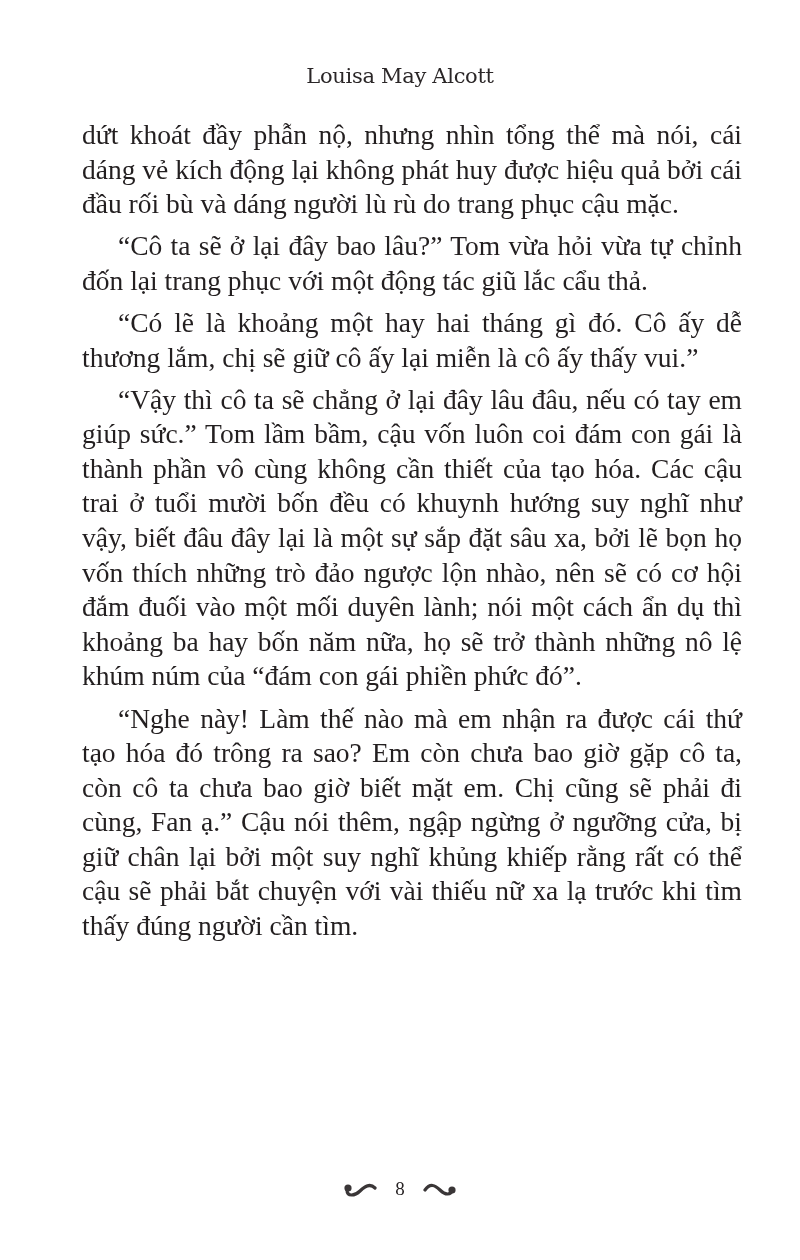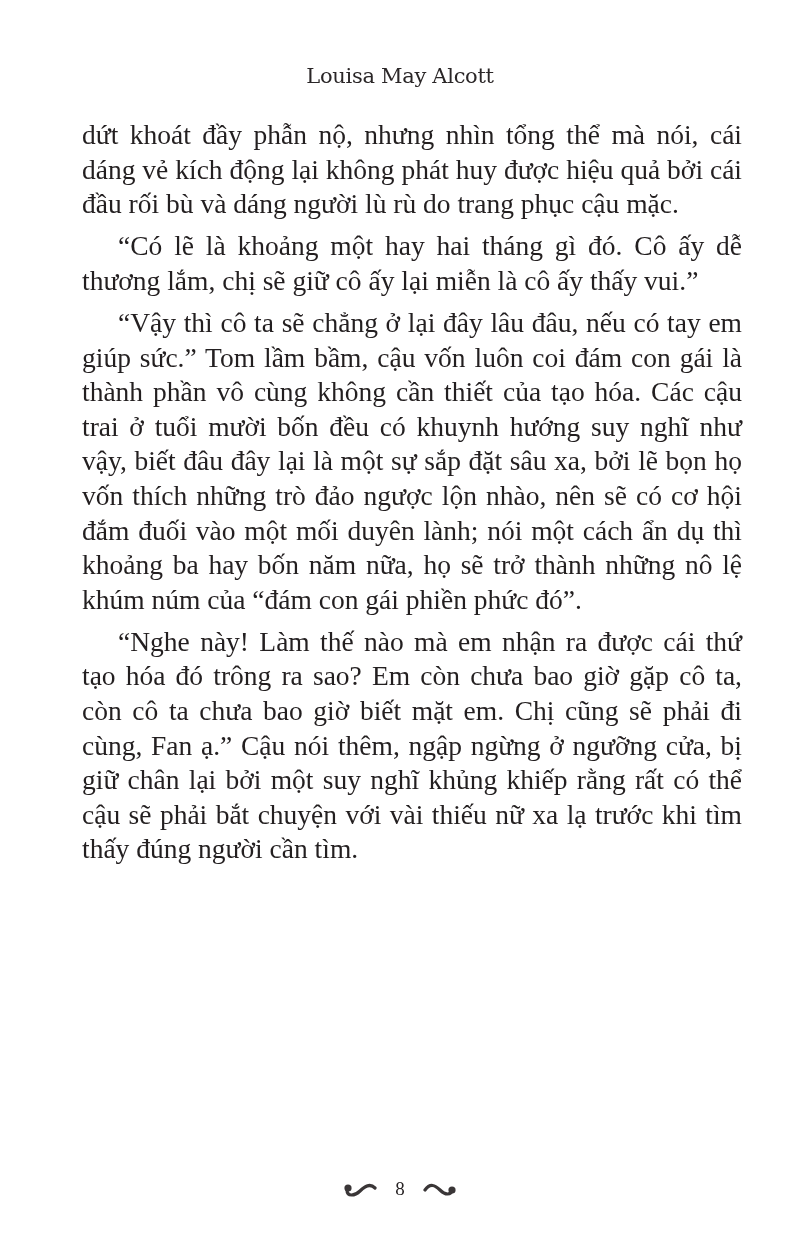--- a/index.html
+++ b/index.html
@@ -62,20 +62,21 @@
       display: block;
     }
   </style>
 </head>
 <body>
 
 <div class="running-header">Louisa May Alcott</div>
 
 <div class="body-text">
   <p>dứt khoát đầy phẫn nộ, nhưng nhìn tổng thể mà nói, cái dáng vẻ kích động lại không phát huy được hiệu quả bởi cái đầu rối bù và dáng người lù rù do trang phục cậu mặc.</p>
+  <p class="indent">“Cô ta sẽ ở lại đây bao lâu?” Tom vừa hỏi vừa tự chỉnh đốn lại trang phục với một động tác giũ lắc cẩu thả.</p>
   <p class="indent">“Có lẽ là khoảng một hay hai tháng gì đó. Cô ấy dễ thương lắm, chị sẽ giữ cô ấy lại miễn là cô ấy thấy vui.”</p>
   <p class="indent">“Vậy thì cô ta sẽ chẳng ở lại đây lâu đâu, nếu có tay em giúp sức.” Tom lầm bầm, cậu vốn luôn coi đám con gái là thành phần vô cùng không cần thiết của tạo hóa. Các cậu trai ở tuổi mười bốn đều có khuynh hướng suy nghĩ như vậy, biết đâu đây lại là một sự sắp đặt sâu xa, bởi lẽ bọn họ vốn thích những trò đảo ngược lộn nhào, nên sẽ có cơ hội đắm đuối vào một mối duyên lành; nói một cách ẩn dụ thì khoảng ba hay bốn năm nữa, họ sẽ trở thành những nô lệ khúm núm của “đám con gái phiền phức đó”.</p>
   <p class="indent">“Nghe này! Làm thế nào mà em nhận ra được cái thứ tạo hóa đó trông ra sao? Em còn chưa bao giờ gặp cô ta, còn cô ta chưa bao giờ biết mặt em. Chị cũng sẽ phải đi cùng, Fan ạ.” Cậu nói thêm, ngập ngừng ở ngưỡng cửa, bị giữ chân lại bởi một suy nghĩ khủng khiếp rằng rất có thể cậu sẽ phải bắt chuyện với vài thiếu nữ xa lạ trước khi tìm thấy đúng người cần tìm.</p>
 </div>
 
 <div class="folio">
   <span>
     <svg width="34" height="20" viewBox="0 0 34 20">
       <path d="M4 11 C4 18, 12 17, 17 12 C22 7, 27 4, 32 9" fill="none" stroke="#3a3637" stroke-width="3.2" stroke-linecap="round"></path>
       <circle cx="5" cy="9" r="3.6" fill="#3a3637"></circle>

